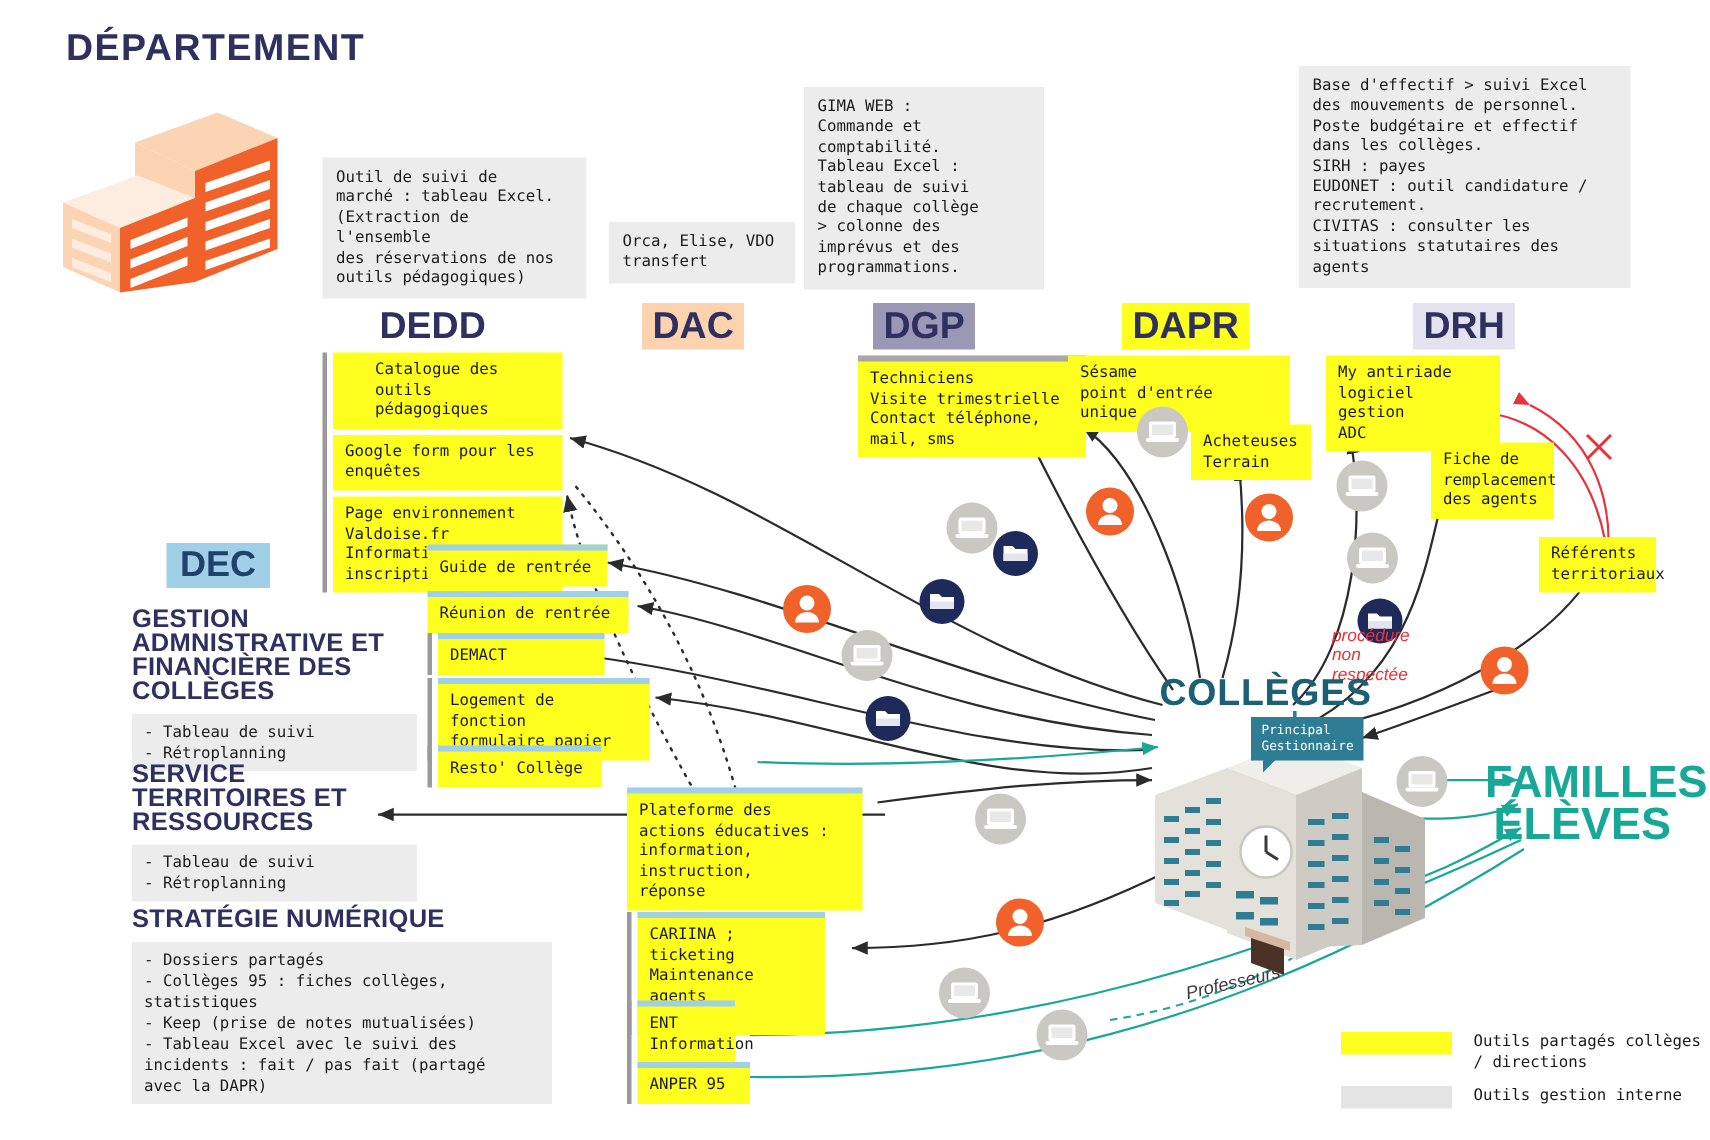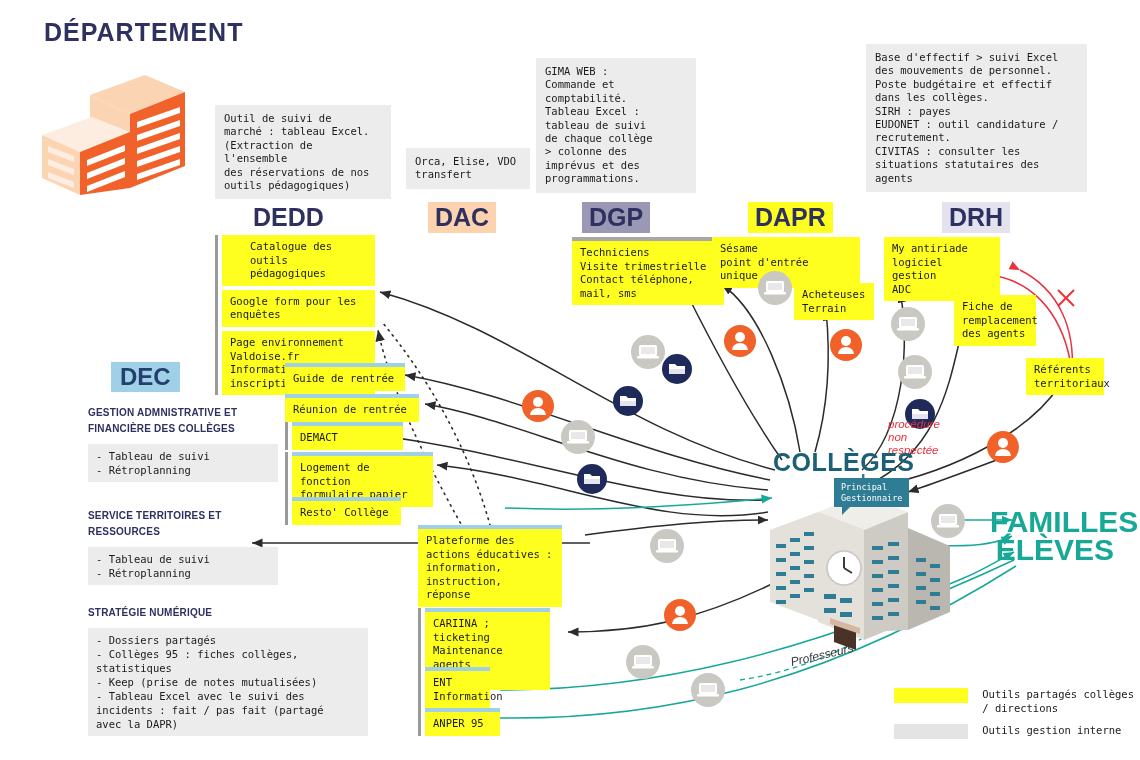--- a/index.html
+++ b/index.html
@@ -14,21 +14,21 @@
   .z4{z-index:4;}
 
   
   .dept-title{font-family:"Liberation Sans",sans-serif;font-weight:bold;
     font-size:25px;letter-spacing:1px;color:#2e3060;}
   .dir-label{font-family:"Liberation Sans",sans-serif;font-weight:bold;
     font-size:25px;color:#2e3060;padding:1px 7px 2px 7px;letter-spacing:0px;}
   .dec-badge{font-family:"Liberation Sans",sans-serif;font-weight:bold;
     font-size:24px;color:#21406b;background:#9fd0e8;padding:1px 9px 2px 9px;}
   .sect-title{font-family:"Liberation Sans",sans-serif;font-weight:bold;
-    font-size:10px;color:#2e3060;line-height:16px;letter-spacing:.2px;}
+    font-size:17px;color:#2e3060;line-height:16px;letter-spacing:.2px;}
   .colleges-title{font-family:"Liberation Sans",sans-serif;font-weight:bold;
     font-size:25px;color:#1b6074;letter-spacing:.5px;}
   .fam-title{font-family:"Liberation Sans",sans-serif;font-weight:bold;
     font-size:30px;color:#18a898;line-height:28px;text-align:right;}
 
   
   .gbox{background:#ececec;color:#1a1a1a;font-size:10.5px;line-height:13.4px;
         padding:7px 9px;white-space:pre-line;}
   .greylist{background:#ececec;color:#1a1a1a;font-size:10.5px;
         line-height:14px;padding:5px 8px;white-space:pre-line;}
@@ -253,21 +253,21 @@
   <div class="abs z2" style="left:285px;top:452px;width:148px;">
     <div class="lbar"></div>
     <div class="ybox tb" style="margin-left:7px;">Logement de fonction
 formulaire papier</div>
   </div>
   <div class="abs z2" style="left:285px;top:497px;width:116px;">
     <div class="lbar"></div>
     <div class="ybox tb" style="margin-left:7px;">Resto' Collège</div>
   </div>
 
-  <div class="abs z2" style="left:418px;top:525px;width:144px;">
+  <div class="abs z2" style="left:418px;top:525px;width:157px;">
     <div class="ybox tb">Plateforme des
 actions éducatives :
 information, instruction,
 réponse</div>
   </div>
 
   <div class="abs z2" style="left:418px;top:608px;width:132px;">
     <div class="lbar"></div>
     <div class="ybox tb" style="margin-left:7px;">CARIINA ; ticketing
 Maintenance agents

